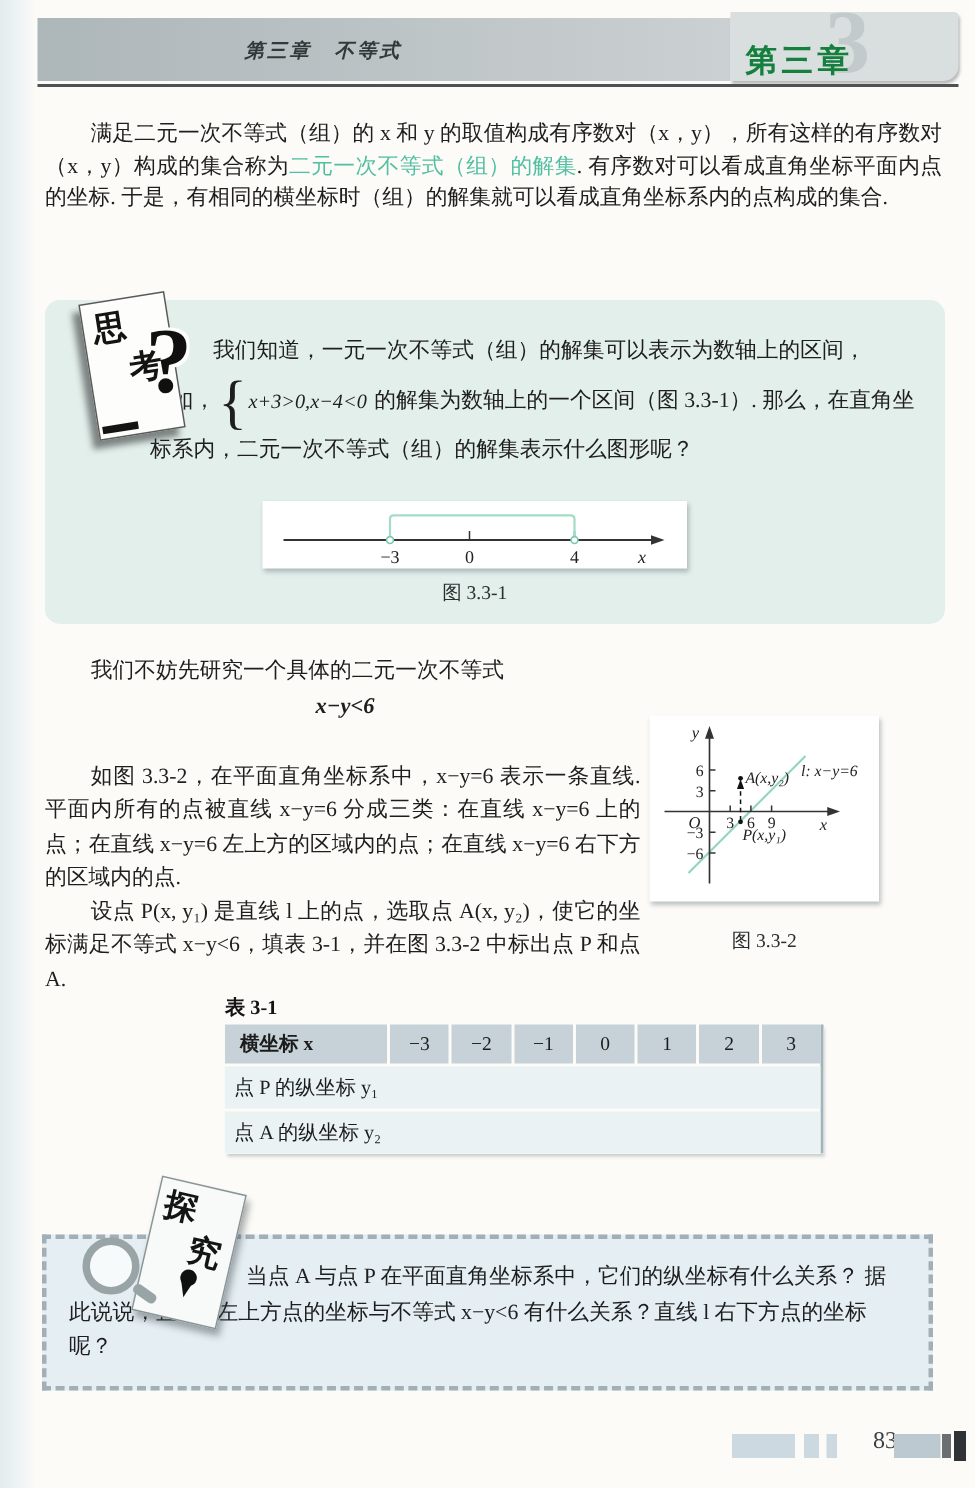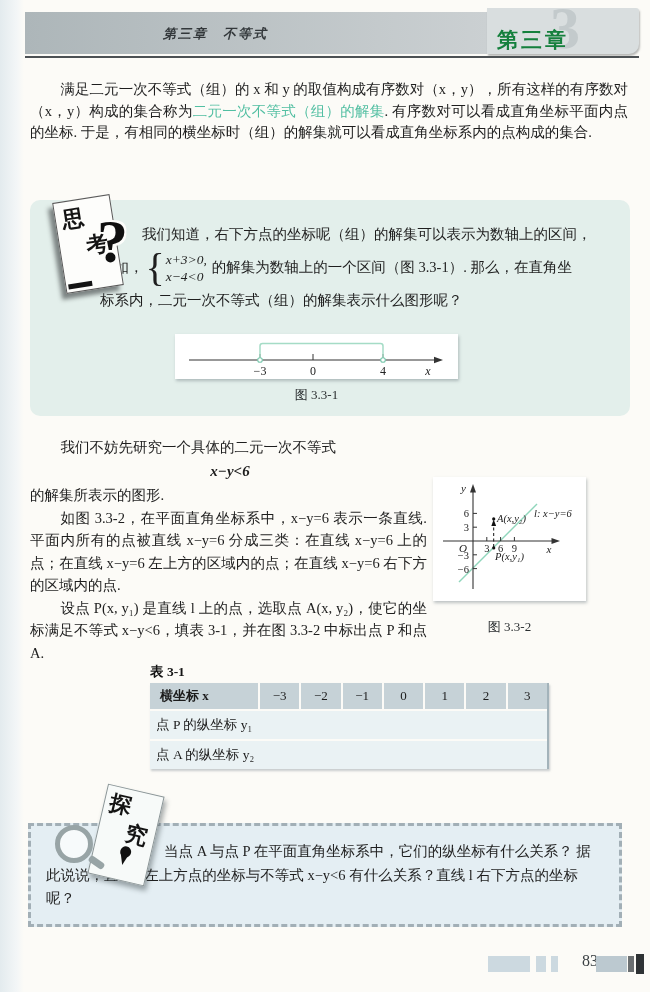--- a/index.html
+++ b/index.html
@@ -37,21 +37,21 @@
                 box-shadow:-5px 5px 4px rgba(40,44,46,.55); }
   .think-card .c1 { position:absolute; left:6px; top:3px; font-size:22px; font-weight:bold; color:#141414; }
   .think-card .c2 { position:absolute; left:26px; top:32px; font-size:22px; font-weight:bold; color:#141414; }
   .think-card .bar { position:absolute; left:2px; bottom:3px; width:24px; height:5px; background:#141414; }
   .think-q { position:absolute; left:52px; top:14px; font-size:62px; font-weight:bold; color:#101010;
              text-shadow:2px 2px 0 #fdfdfb,-2px 2px 0 #fdfdfb,2px -2px 0 #fdfdfb; line-height:1; }
   .think-text { position:absolute; left:100px; top:224px; width:522px; z-index:1; }
   .think-line1 { text-indent:42px; }
   .think-line2 { display:flex; align-items:center; height:44px; }
   .brace { font-size:40px; font-weight:400; line-height:0.9; margin:0 1px 0 2px; color:#1e1e1e; }
-  .sys { display:flex; flex-direction:column; font-size:13.5px; line-height:17px; margin-right:5px; }
+  .sys { display:flex; font-size:13.5px; line-height:17px; margin-right:5px; }
   .sys span { font-style:italic; }
 
   
   .fig1-box { position:absolute; left:175px; top:334px; width:283px; height:45px; background:#ffffff;
               box-shadow:1px 2px 3px rgba(110,125,130,.45); z-index:1; }
   .fig-caption { position:absolute; font-size:13px; color:#2a2e30; text-align:center; }
   .fig1-caption { left:175px; top:386px; width:283px; }
 
   
   .lead { position:absolute; left:30px; top:437px; width:400px; }
@@ -122,21 +122,21 @@
   <div class="think-box"></div>
   <div class="think-icon">
     <div class="think-card">
       <span class="c1">思</span>
       <span class="c2">考</span>
       <span class="bar"></span>
     </div>
     <span class="think-q">?</span>
   </div>
   <div class="think-text cn">
-    <div class="think-line1">我们知道，右下方点的坐标呢（组）的解集可以表示为数轴上的区间，</div>
+    <div class="think-line1">我们知道，一元一次不等式（组）的解集可以表示为数轴上的区间，</div>
     <div class="think-line2">
       <span>例如，</span>
       <span class="brace">{</span>
       <span class="sys">
         <span>x+3&gt;0,</span>
         <span>x−4&lt;0</span>
       </span>
       <span>的解集为数轴上的一个区间（图 3.3-1）. 那么，在直角坐</span>
     </div>
     <div class="think-line3">标系内，二元一次不等式（组）的解集表示什么图形呢？</div>
@@ -156,21 +156,20 @@
       <text x="138" y="41" font-size="12" text-anchor="middle" fill="#222">0</text>
       <text x="208" y="41" font-size="12" text-anchor="middle" fill="#222">4</text>
       <text x="253" y="41" font-size="12" font-style="italic" text-anchor="middle" fill="#222">x</text>
     </svg>
   </div>
   <div class="fig-caption fig1-caption">图 3.3-1</div>
 
   <div class="lead cn">
     <div class="l1">我们不妨先研究一个具体的二元一次不等式</div>
     <div class="eq">x−y&lt;6</div>
-    <div>的解集所表示的图形.</div>
   </div>
 
   <p class="para2 cn">如图 3.3-2，在平面直角坐标系中，x−y=6 表示一条直线. 平面内所有的点被直线 x−y=6 分成三类：在直线 x−y=6 上的点；在直线 x−y=6 左上方的区域内的点；在直线 x−y=6 右下方的区域内的点.</p>
   <p class="para3 cn">设点 P(x, y₁) 是直线 l 上的点，选取点 A(x, y₂)，使它的坐标满足不等式 x−y&lt;6，填表 3-1，并在图 3.3-2 中标出点 P 和点 A.</p>
 
   <div class="fig2-box">
     <svg width="153" height="124" viewBox="0 0 153 124">
 
       <line x1="26" y1="105" x2="104" y2="27" stroke="#8fd6bb" stroke-width="1.4"></line>
 

